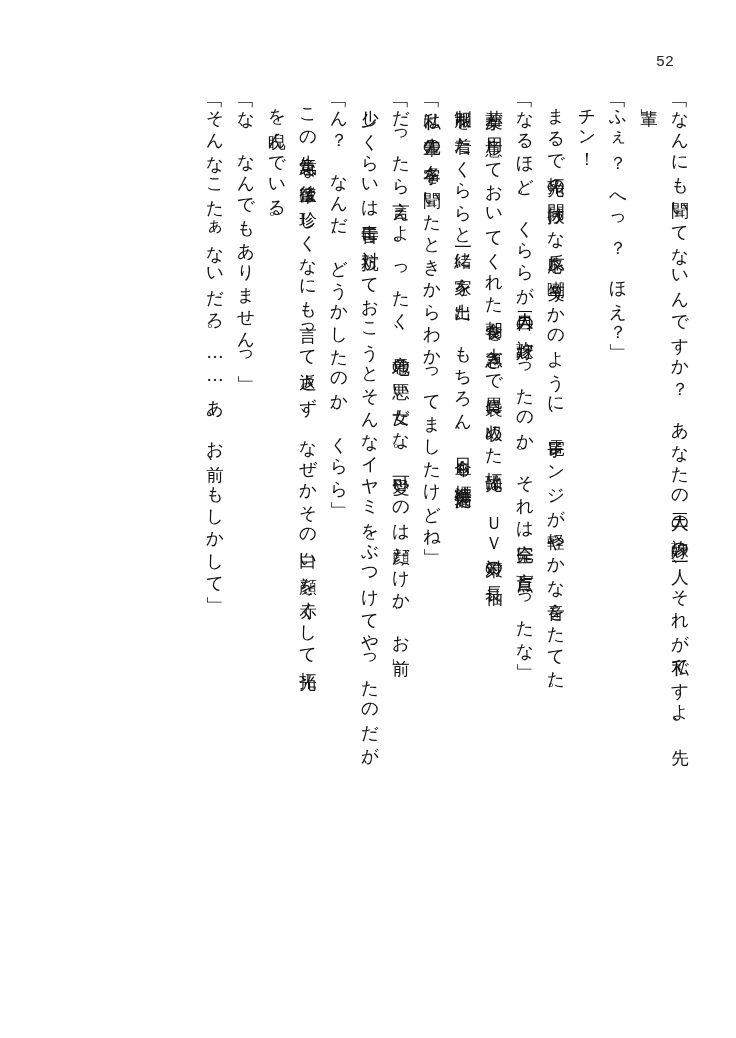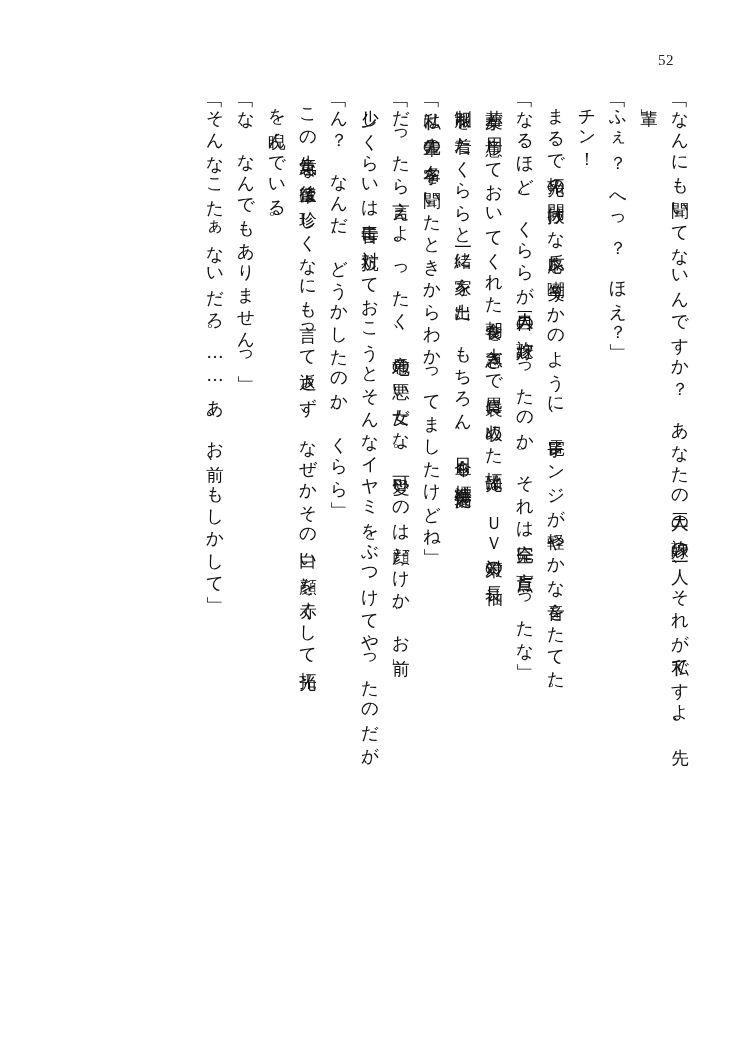--- a/index.html
+++ b/index.html
@@ -23,21 +23,21 @@
     width: 736px;
     height: 1038px;
     background: #fff;
   }
 
   .page-number {
     position: absolute;
     top: 52px;
     right: 62px;
     font-size: 15px;
-    font-family: Liberation Serif, serif;
+    font-family: Liberation Sans, sans-serif;
     letter-spacing: 0.5px;
     color: #222;
   }
 
   .text-body {
     position: absolute;
     top: 96px;
     right: 48px;
     left: 96px;
     bottom: 70px;

